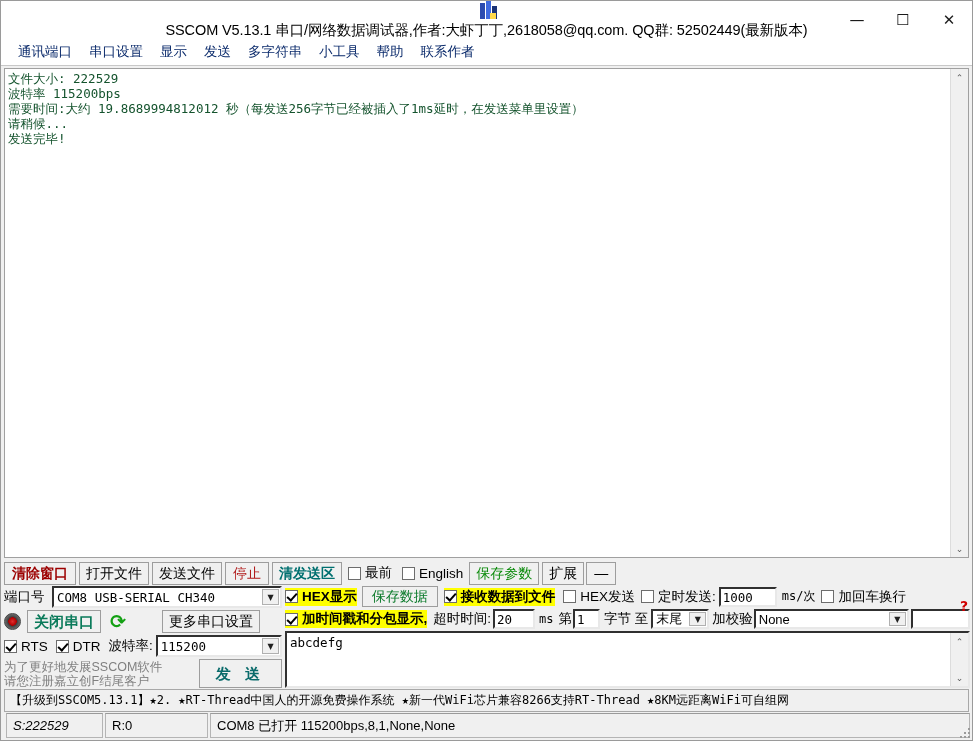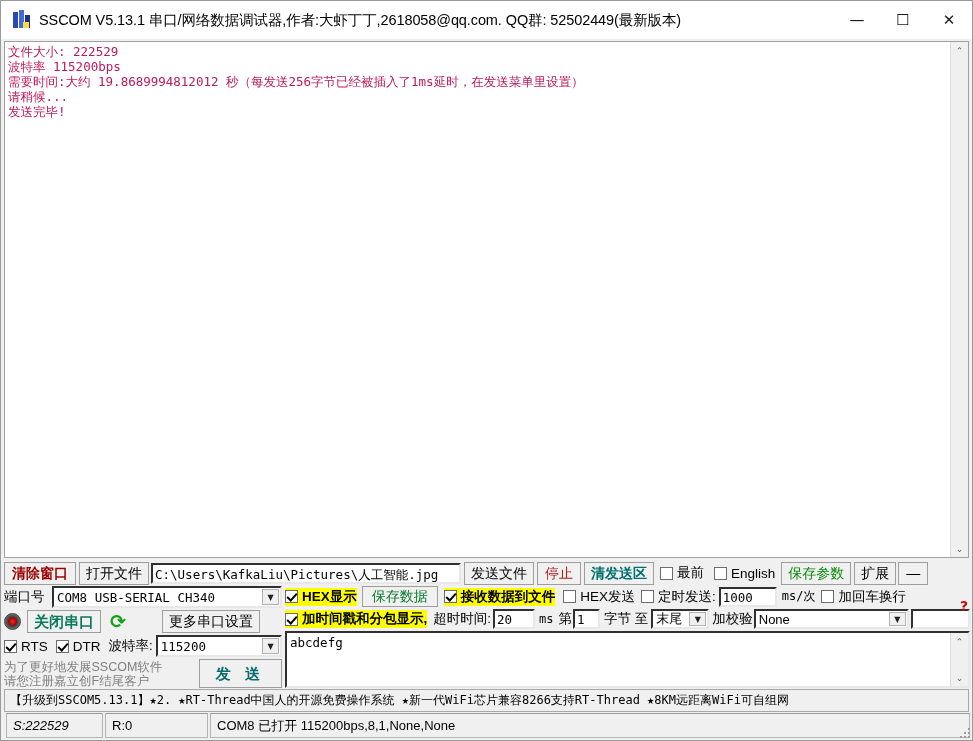--- a/index.html
+++ b/index.html
@@ -28,20 +28,21 @@
   }
 
   
   .titlebar {
     height: 38px;
     min-height: 38px;
     background: #ffffff;
     display: flex;
     align-items: center;
     position: relative;
+    flex-direction: column;
   }
   .app-icon {
     width: 20px; height: 20px;
     margin-left: 11px; margin-right: 7px;
     position: relative;
     flex: none;
   }
   .app-icon .b1 { position:absolute; left:1px;  top:2px;  width:5px;  height:16px; background:#2b4bb0; }
   .app-icon .b2 { position:absolute; left:7px;  top:0px;  width:5px;  height:18px; background:#3f6ae0; }
   .app-icon .b3 { position:absolute; left:13px; top:5px;  width:5px;  height:13px; background:#1b3377; }
@@ -93,21 +94,21 @@
     position: relative;
   }
   .recv-text {
     flex: 1;
     padding: 2px 0 0 3px;
     font-family: "DejaVu Sans Mono", monospace;
     font-size: 12.5px;
     line-height: 15px;
     white-space: pre;
     overflow: hidden;
-    color: #be185d;
+    color: #14532d;
   }
   .vscroll {
     width: 17px;
     background: #f0f0f0;
     border-left: 1px solid #dcdcdc;
     display: flex;
     flex-direction: column;
     justify-content: space-between;
     align-items: center;
     flex: none;
@@ -343,39 +344,48 @@
         <div class="b4"></div>
     </div>
     <div class="title-text">SSCOM V5.13.1 串口/网络数据调试器,作者:大虾丁丁,2618058@qq.com. QQ群: 52502449(最新版本)</div>
     <div class="wincontrols">
       <div>—</div>
       <div>☐</div>
       <div class="close-btn">✕</div>
     </div>
   </div>
 
+  <div class="menubar">
+    <div class="menuitem">通讯端口</div>
+    <div class="menuitem">串口设置</div>
+    <div class="menuitem">显示</div>
+    <div class="menuitem">发送</div>
+    <div class="menuitem">多字符串</div>
+    <div class="menuitem">小工具</div>
+    <div class="menuitem">帮助</div>
+    <div class="menuitem">联系作者</div>
+  </div>
 
   <div class="recv-wrap">
     <div class="recv-text">文件大小: 222529
 波特率 115200bps
 需要时间:大约 19.8689994812012 秒（每发送256字节已经被插入了1ms延时，在发送菜单里设置）
 请稍候...
 发送完毕!</div>
     <div class="vscroll">
       <div class="arrow">⌃</div>
       <div class="arrow">⌄</div>
     </div>
   </div>
 
   <div class="panel">
 
     <div class="toolbar1">
       <div class="b-clear">清除窗口</div>
       <div class="btn" style="margin-left:3px;">打开文件</div>
-      <div class="txtfield" style="width:310px; margin-left:2px; height:21px; line-height:17px;">C:\Users\KafkaLiu\Pictures\人工智能.jpg</div>
       <div class="btn" style="margin-left:3px;">发送文件</div>
       <div class="b-stop" style="margin-left:3px;">停止</div>
       <div class="b-clearsend" style="margin-left:3px;">清发送区</div>
       <div class="cb" style="margin-left:6px;">
         <span class="box"></span>
         <span class="lbl">最前</span>
       </div>
       <div class="cb" style="margin-left:10px;">
         <span class="box"></span>
         <span class="lbl">English</span>

